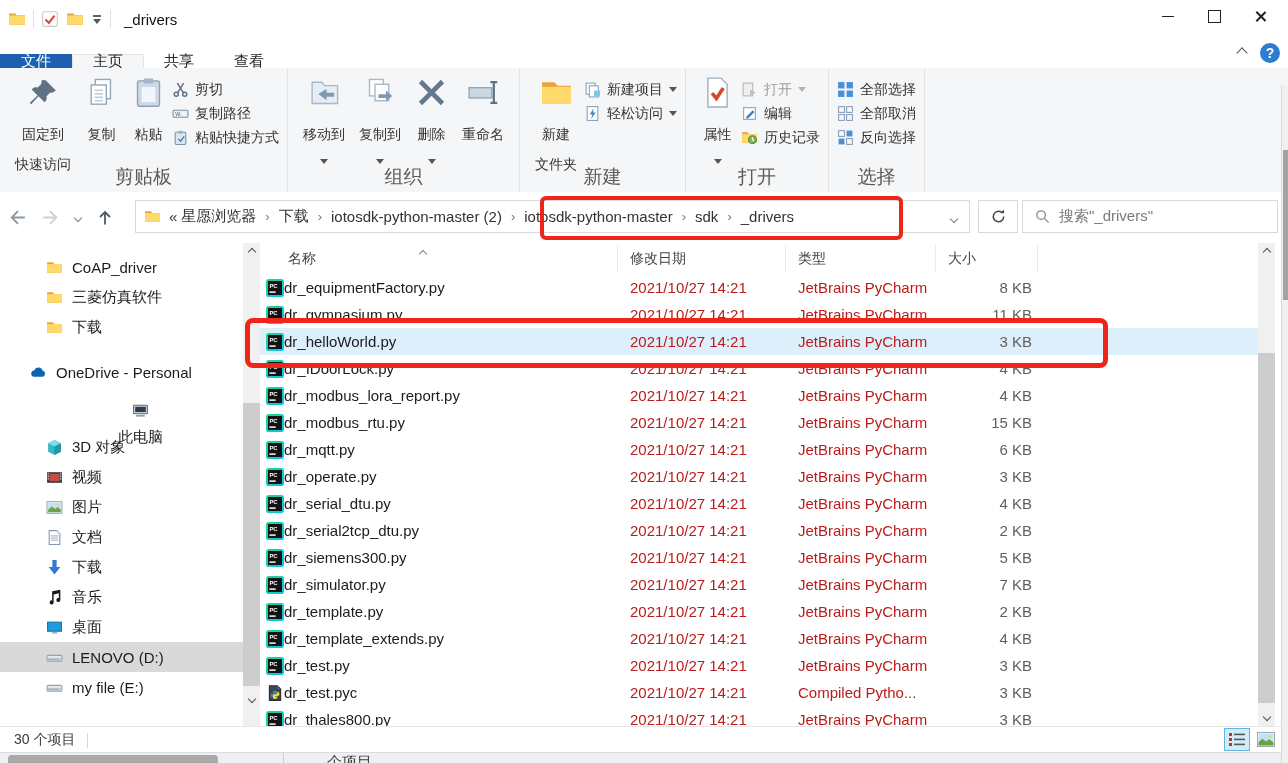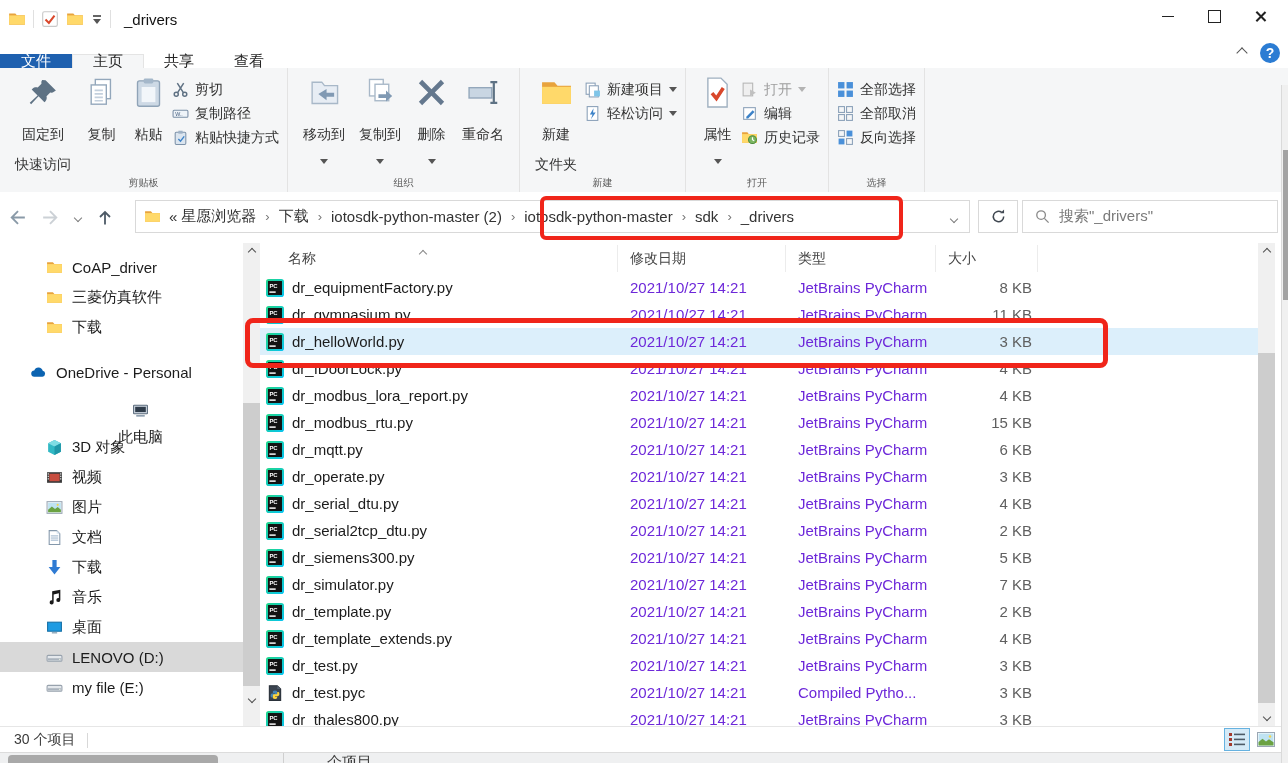--- a/index.html
+++ b/index.html
@@ -31,21 +31,21 @@
   .tabrow{position:absolute;top:38px;left:0;right:0;height:30px;background:#fff;display:flex;align-items:stretch;}
   .tab{font-size:15px;color:#262626;display:flex;align-items:center;padding:0 20px;margin-top:16px;}
   .tab.file{background:#1e60af;color:#fff;padding:0 21px;}
   .tab.active{background:#f5f6f7;border:1px solid #e4e4e4;border-bottom:none;}
   .tab-right{position:absolute;right:8px;top:38px;height:30px;display:flex;align-items:center;gap:14px;}
   .help-circle{width:20px;height:20px;border-radius:50%;background:#2b7cd3;color:#fff;font-size:14px;font-weight:bold;display:flex;align-items:center;justify-content:center;}
 
   
   .ribbon{position:absolute;top:68px;left:0;right:0;height:124px;background:#f5f6f7;border-bottom:1px solid #d8d8d8;display:flex;}
   .rgroup{position:relative;border-right:1px solid #e3e3e3;padding:2px 8px 20px 8px;display:flex;align-items:flex-start;}
-  .rgroup-label{position:absolute;bottom:2px;left:0;right:0;text-align:center;font-size:10px;color:#5a5a5a;white-space:nowrap;}
+  .rgroup-label{position:absolute;bottom:2px;left:0;right:0;text-align:center;font-size:19px;color:#5a5a5a;white-space:nowrap;}
   .bigbtn{display:flex;flex-direction:column;align-items:center;justify-content:flex-start;padding:3px 7px;font-size:14px;color:#333;line-height:17px;text-align:center;gap:13px;}
   .bigbtn svg{width:33px;height:33px;margin:3px 0 4px;}
   .bigbtn .caret{margin-top:3px;}
   .caret{width:0;height:0;border-left:4px solid transparent;border-right:4px solid transparent;border-top:5px solid #555;display:inline-block;}
   .caret.grey{border-top-color:#b3b3b3;}
   .smallstack{display:flex;flex-direction:column;gap:3px;padding-top:9px;}
   .smallbtn{display:flex;align-items:center;gap:6px;font-size:14px;color:#333;height:21px;white-space:nowrap;}
   .smallbtn svg{width:17px;height:17px;flex:none;}
   .smallbtn.disabled{color:#9d9d9d;}
 
@@ -83,22 +83,22 @@
   .sort-ind{position:absolute;top:-1px;left:160px;}
   .sort-ind .chev{border-color:#888;width:5px;height:5px;}
   .c-name{width:358px;}
   .c-date{width:168px;}
   .c-type{width:150px;}
   .c-size{width:102px;}
   .rows{position:absolute;top:31px;left:0;right:0;}
   .frow{height:27px;display:flex;align-items:center;font-size:15px;}
   .frow.selected{background:#dceffb;}
   .fcell{box-sizing:border-box;white-space:nowrap;overflow:hidden;}
-  .fcell.name{width:358px;display:flex;align-items:center;gap:8px;padding-left:6px;color:#1c1c1c;}
-  .fcell.date,.fcell.type{color:#6d28d9;}
+  .fcell.name{width:358px;display:flex;align-items:center;gap:0;padding-left:6px;color:#1c1c1c;}
+  .fcell.date,.fcell.type{color:#b91c1c;}
   .fcell.date{width:168px;padding-left:12px;}
   .fcell.type{width:150px;padding-left:12px;}
   .fcell.size{width:102px;color:#5f5f5f;text-align:right;padding-right:6px;}
   .ficon{width:18px;height:18px;flex:none;display:inline-flex;}
   .ficon svg{width:100%;height:100%;}
 
   
   .statusbar{position:absolute;top:726px;left:0;width:1288px;height:26px;background:#fff;border-top:1px solid #e6e6e6;display:flex;align-items:center;}
   .status-count{font-size:14px;color:#3a3a3a;padding-left:14px;}
   .status-sep{width:1px;height:15px;background:#d8d8d8;margin-left:12px;}

